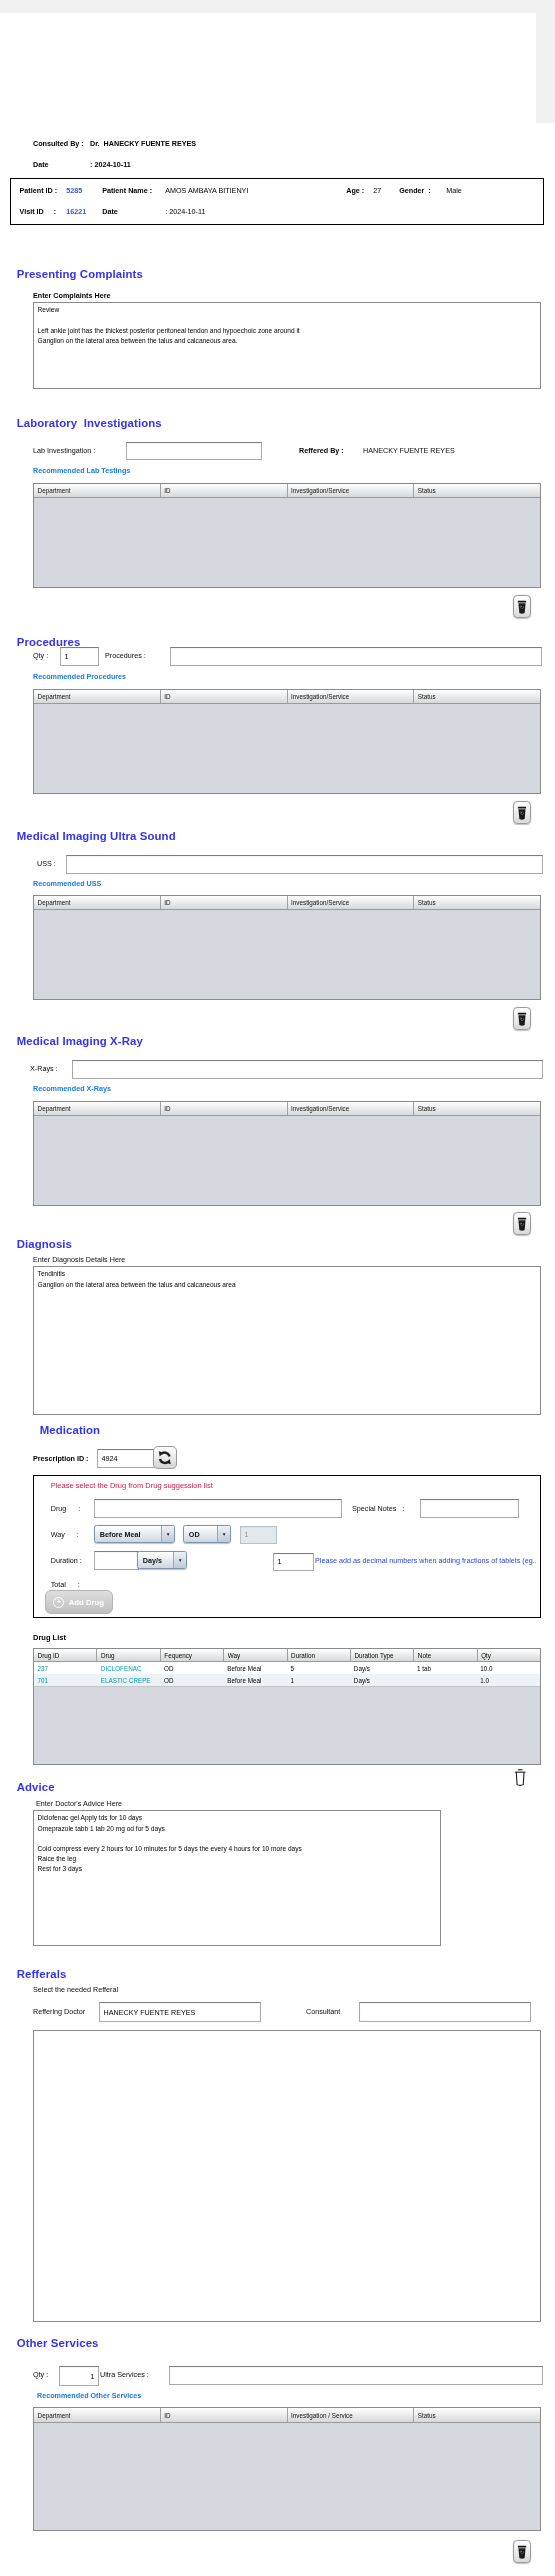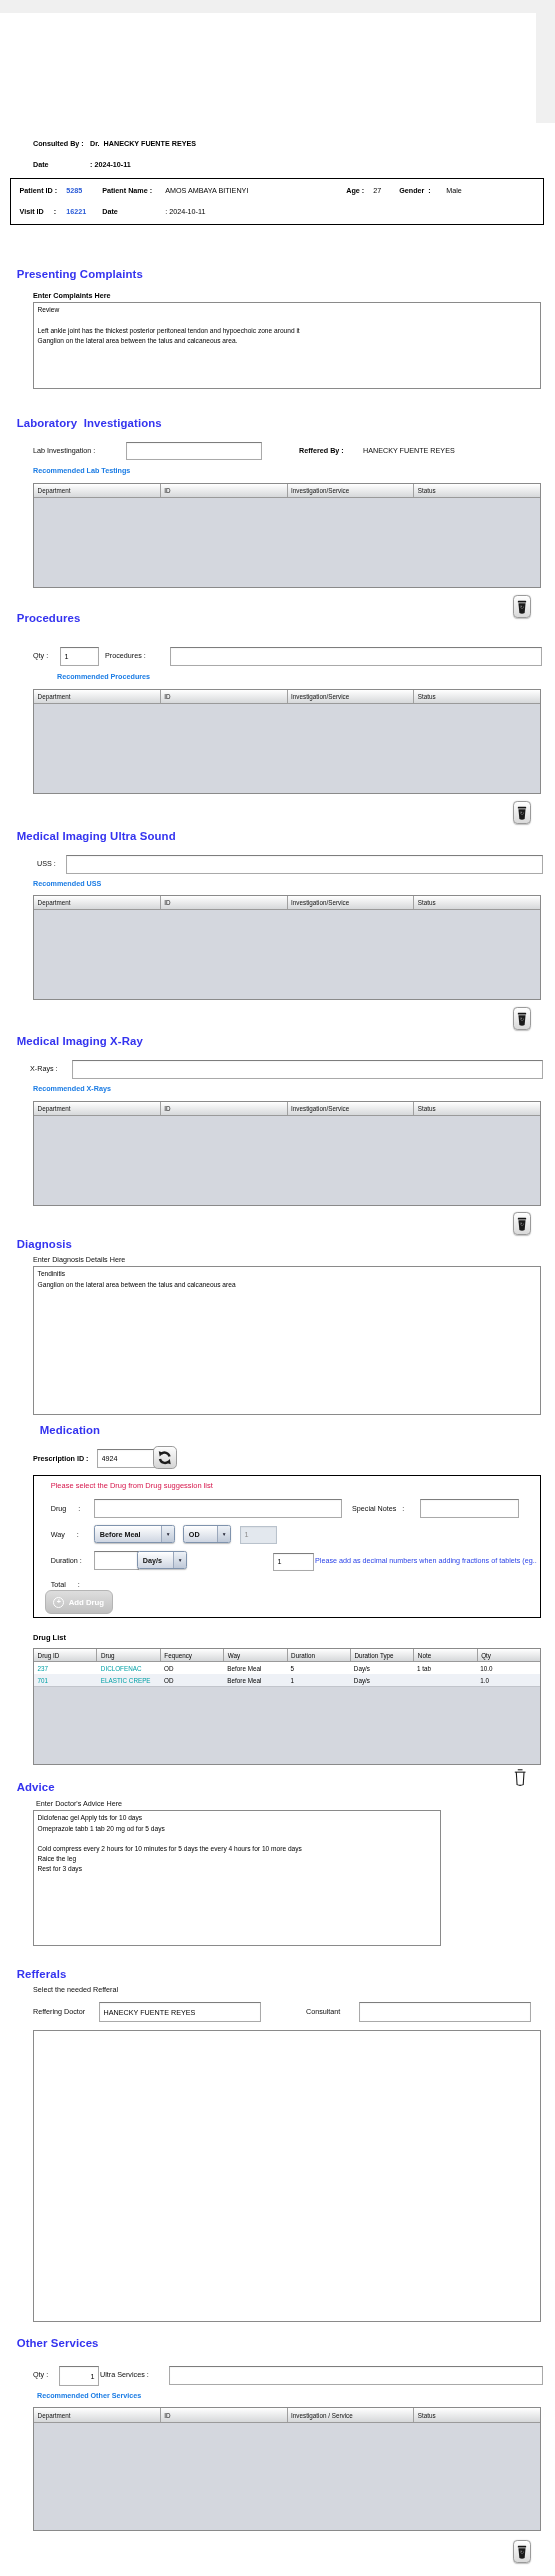--- a/index.html
+++ b/index.html
@@ -137,26 +137,26 @@
     <div class="tbody"></div>
   </div>
   <button class="trash" style="left:513px;top:595px;">
     <svg width="12" height="15.5" viewBox="0 0 20 26">
         <rect x="3" y="3" width="14" height="3" rx="1" fill="#141414"></rect>
         <path d="M4 7 h12 l-1.6 16.5 q-4.4 2.4 -8.8 0 z" fill="#1a1a1a"></path>
         <text x="10" y="17" font-size="8" fill="#9a9a9a" text-anchor="middle">↻</text>
       </svg>
   </button>
 
-  <div class="abs h1" style="left:16.7px;top:612px;">Procedures</div>
+  <div class="abs h1" style="left:16.7px;top:636px;">Procedures</div>
   <span class="abs lbl" style="left:33px;top:651px;">Qty :</span>
   <input class="inp" style="left: 60px; top: 647px; width: 30px; height: 16.7px;" value="1">
   <span class="abs lbl" style="left:105px;top:651px;">Procedures :</span>
   <input class="inp" style="left: 170px; top: 647px; width: 363px; height: 16.7px;">
-  <div class="abs link" style="left:33px;top:672px;margin-left:24px;">Recommended Procedures</div>
+  <div class="abs link" style="left:33px;top:672px;">Recommended Procedures</div>
   <div class="abs svc" style="left:33px;top:689px;height:105px;">
     <div class="thead">
       <div class="th">Department</div>
       <div class="th">ID</div>
       <div class="th">Investigation/Service</div>
       <div class="th">Status</div>
     </div>
     <div class="tbody"></div>
   </div>
   <button class="trash" style="left:513px;top:801px;">

